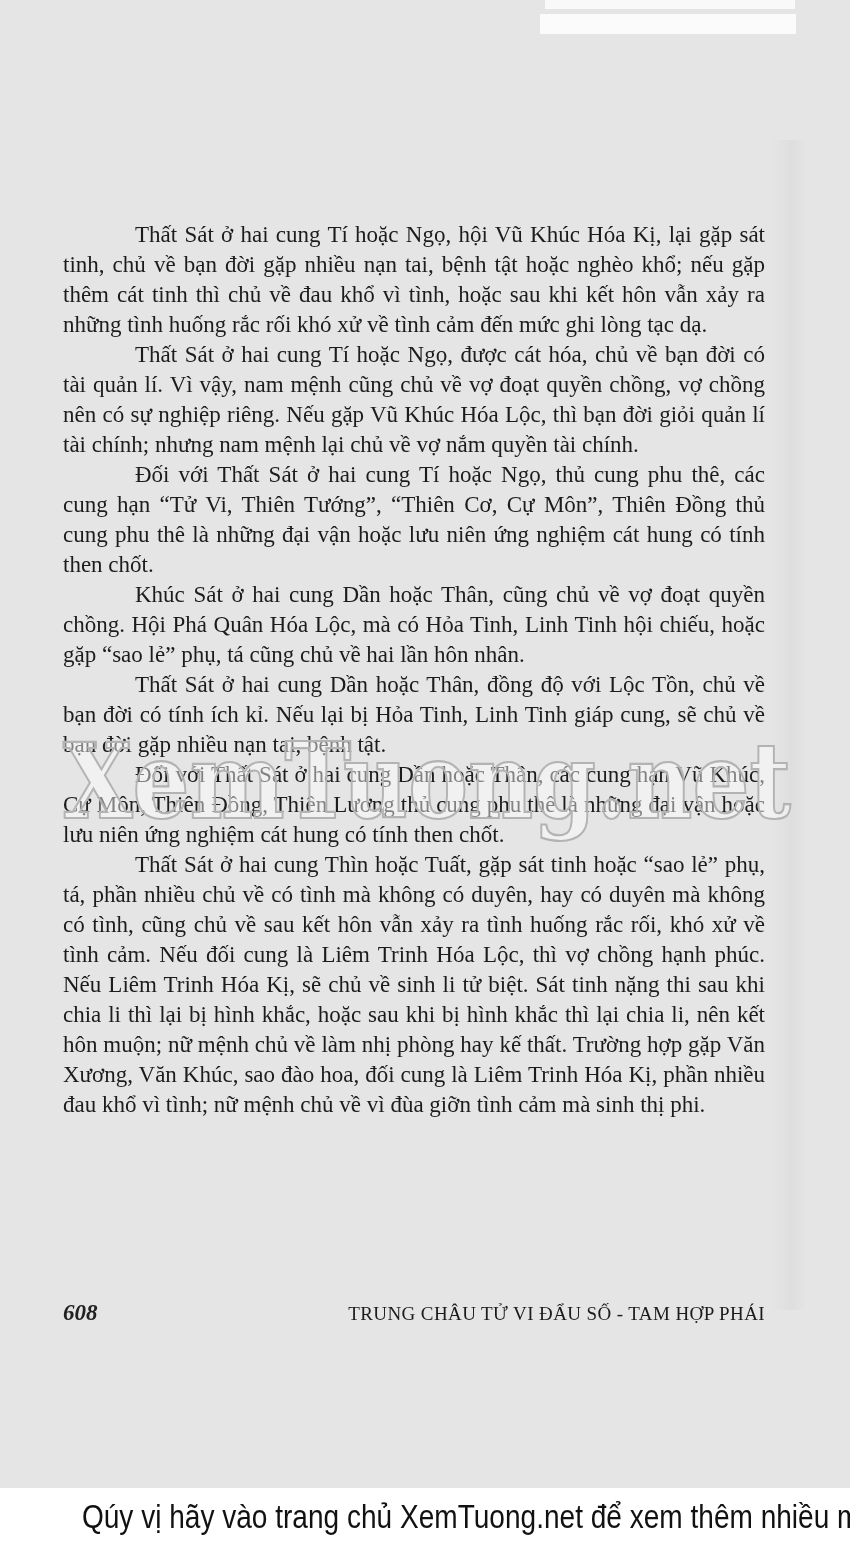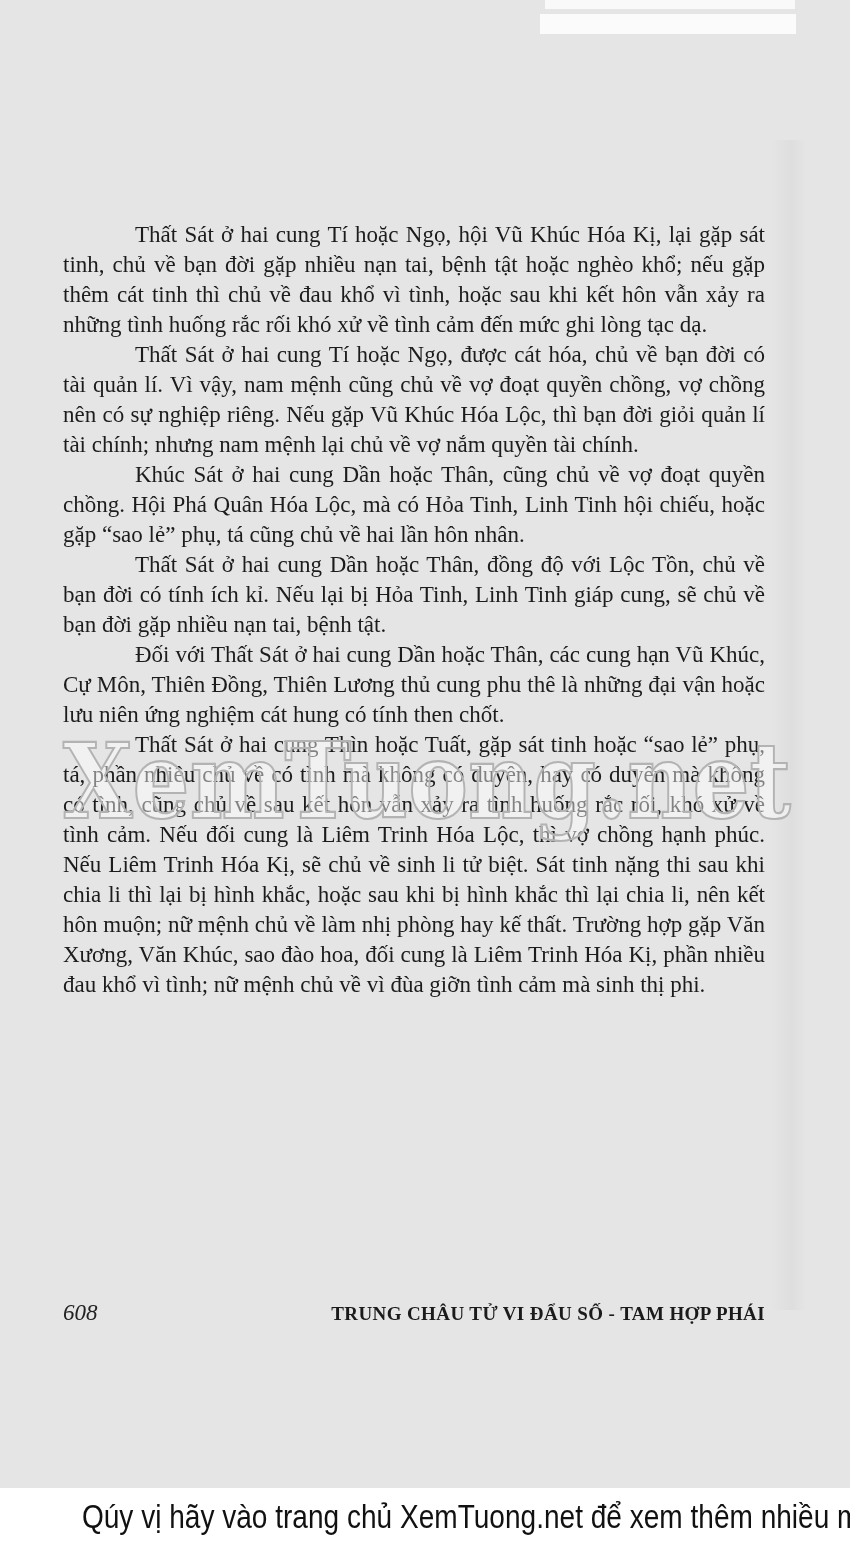--- a/index.html
+++ b/index.html
@@ -66,26 +66,26 @@
     left: 63px;
     top: 1300px;
     width: 702px;
     display: flex;
     justify-content: space-between;
     align-items: baseline;
   }
   .folio {
     font-size: 23px;
     font-style: italic;
-    font-weight: normal;
+    font-weight: bold;
     color: #222222;
   }
   .running-title {
     font-size: 19px;
-    font-weight: bold;
+    font-weight: normal;
     letter-spacing: 0.4px;
     color: #1b1b1b;
   }
   
   .banner-strip {
     position: absolute;
     left: 0;
     bottom: 0;
     width: 850px;
     height: 70px;
@@ -109,20 +109,21 @@
 
 <div class="scan-page">
 
   <div class="artifact-band-1"></div>
   <div class="artifact-band-2"></div>
   <div class="artifact-right-edge"></div>
 
   <div class="content">
       <p>Thất Sát ở hai cung Tí hoặc Ngọ, hội Vũ Khúc Hóa Kị, lại gặp sát tinh, chủ về bạn đời gặp nhiều nạn tai, bệnh tật hoặc nghèo khổ; nếu gặp thêm cát tinh thì chủ về đau khổ vì tình, hoặc sau khi kết hôn vẫn xảy ra những tình huống rắc rối khó xử về tình cảm đến mức ghi lòng tạc dạ.</p>
       <p>Thất Sát ở hai cung Tí hoặc Ngọ, được cát hóa, chủ về bạn đời có tài quản lí. Vì vậy, nam mệnh cũng chủ về vợ đoạt quyền chồng, vợ chồng nên có sự nghiệp riêng. Nếu gặp Vũ Khúc Hóa Lộc, thì bạn đời giỏi quản lí tài chính; nhưng nam mệnh lại chủ về vợ nắm quyền tài chính.</p>
+      <p>Đối với Thất Sát ở hai cung Tí hoặc Ngọ, thủ cung phu thê, các cung hạn “Tử Vi, Thiên Tướng”, “Thiên Cơ, Cự Môn”, Thiên Đồng thủ cung phu thê là những đại vận hoặc lưu niên ứng nghiệm cát hung có tính then chốt.</p>
       <p>Khúc Sát ở hai cung Dần hoặc Thân, cũng chủ về vợ đoạt quyền chồng. Hội Phá Quân Hóa Lộc, mà có Hỏa Tinh, Linh Tinh hội chiếu, hoặc gặp “sao lẻ” phụ, tá cũng chủ về hai lần hôn nhân.</p>
       <p>Thất Sát ở hai cung Dần hoặc Thân, đồng độ với Lộc Tồn, chủ về bạn đời có tính ích kỉ. Nếu lại bị Hỏa Tinh, Linh Tinh giáp cung, sẽ chủ về bạn đời gặp nhiều nạn tai, bệnh tật.</p>
       <p>Đối với Thất Sát ở hai cung Dần hoặc Thân, các cung hạn Vũ Khúc, Cự Môn, Thiên Đồng, Thiên Lương thủ cung phu thê là những đại vận hoặc lưu niên ứng nghiệm cát hung có tính then chốt.</p>
       <p>Thất Sát ở hai cung Thìn hoặc Tuất, gặp sát tinh hoặc “sao lẻ” phụ, tá, phần nhiều chủ về có tình mà không có duyên, hay có duyên mà không có tình, cũng chủ về sau kết hôn vẫn xảy ra tình huống rắc rối, khó xử về tình cảm. Nếu đối cung là Liêm Trinh Hóa Lộc, thì vợ chồng hạnh phúc. Nếu Liêm Trinh Hóa Kị, sẽ chủ về sinh li tử biệt. Sát tinh nặng thi sau khi chia li thì lại bị hình khắc, hoặc sau khi bị hình khắc thì lại chia li, nên kết hôn muộn; nữ mệnh chủ về làm nhị phòng hay kế thất. Trường hợp gặp Văn Xương, Văn Khúc, sao đào hoa, đối cung là Liêm Trinh Hóa Kị, phần nhiều đau khổ vì tình; nữ mệnh chủ về vì đùa giỡn tình cảm mà sinh thị phi.</p>
     </div>
 
   <svg class="watermark" viewBox="0 0 745 132" width="745" height="132">
     <text x="372" y="104" text-anchor="middle" font-family="DejaVu Serif, serif" font-weight="bold" font-size="104" textLength="728" lengthAdjust="spacingAndGlyphs" fill="rgba(255,255,255,0.45)" stroke="#b3b3b3" stroke-width="2.2">XemTuong.net</text>
   </svg>
 

